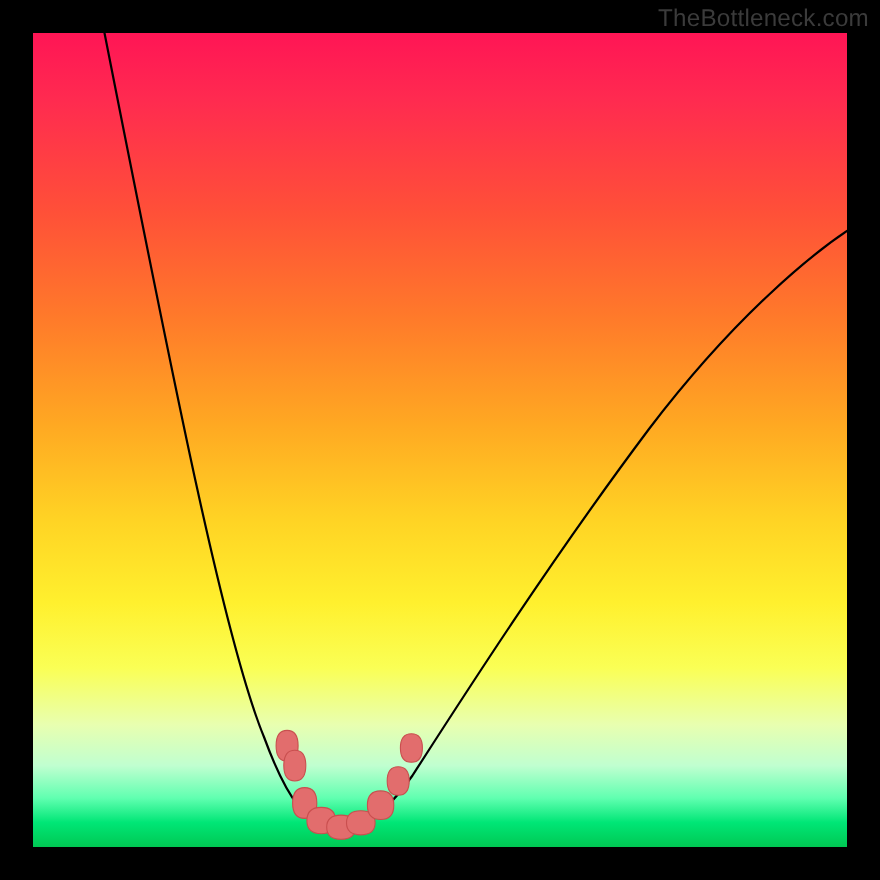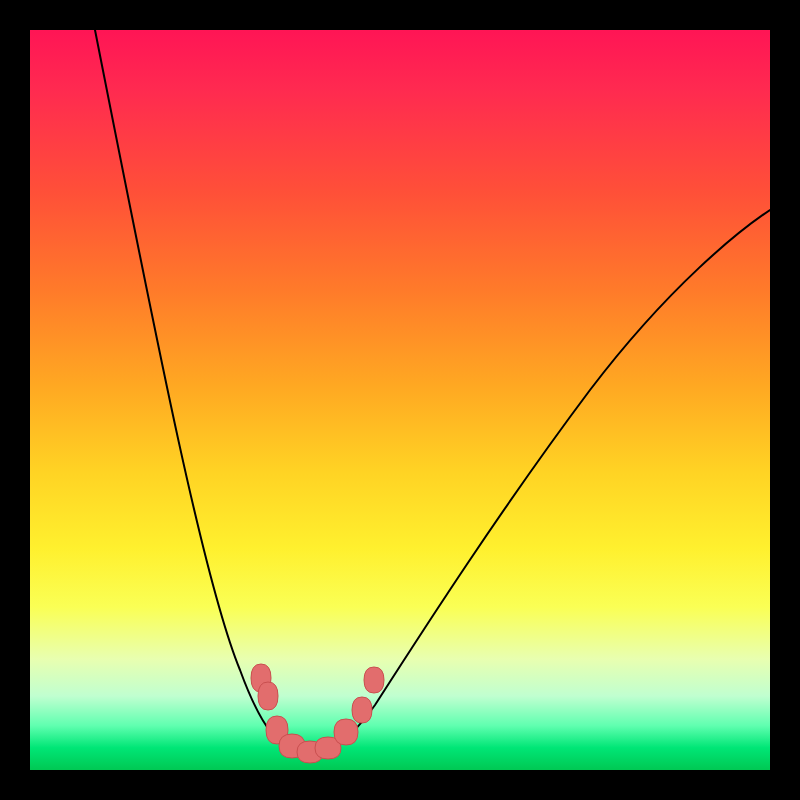--- a/index.html
+++ b/index.html
@@ -95,13 +95,14 @@
           <path d="M 236 700 Q 236 686 247 686 Q 258 686 258 700 Q 258 714 247 714 Q 236 714 236 700 Z"></path>
           <path d="M 249 716 Q 249 704 262 704 Q 275 704 275 716 Q 275 728 262 728 Q 249 728 249 716 Z"></path>
           <path d="M 267 722 Q 267 711 280 711 Q 293 711 293 722 Q 293 733 280 733 Q 267 733 267 722 Z"></path>
           <path d="M 285 718 Q 285 707 298 707 Q 311 707 311 718 Q 311 729 298 729 Q 285 729 285 718 Z"></path>
           <path d="M 304 702 Q 304 689 316 689 Q 328 689 328 702 Q 328 715 316 715 Q 304 715 304 702 Z"></path>
           <path d="M 322 680 Q 322 667 332 667 Q 342 667 342 680 Q 342 693 332 693 Q 322 693 322 680 Z"></path>
           <path d="M 334 650 Q 334 637 344 637 Q 354 637 354 650 Q 354 663 344 663 Q 334 663 334 650 Z"></path>
         </g>
     </svg>
   </div>
+  <div class="attribution">TheBottleneck.com</div>
 </div>
 
 </body></html>

